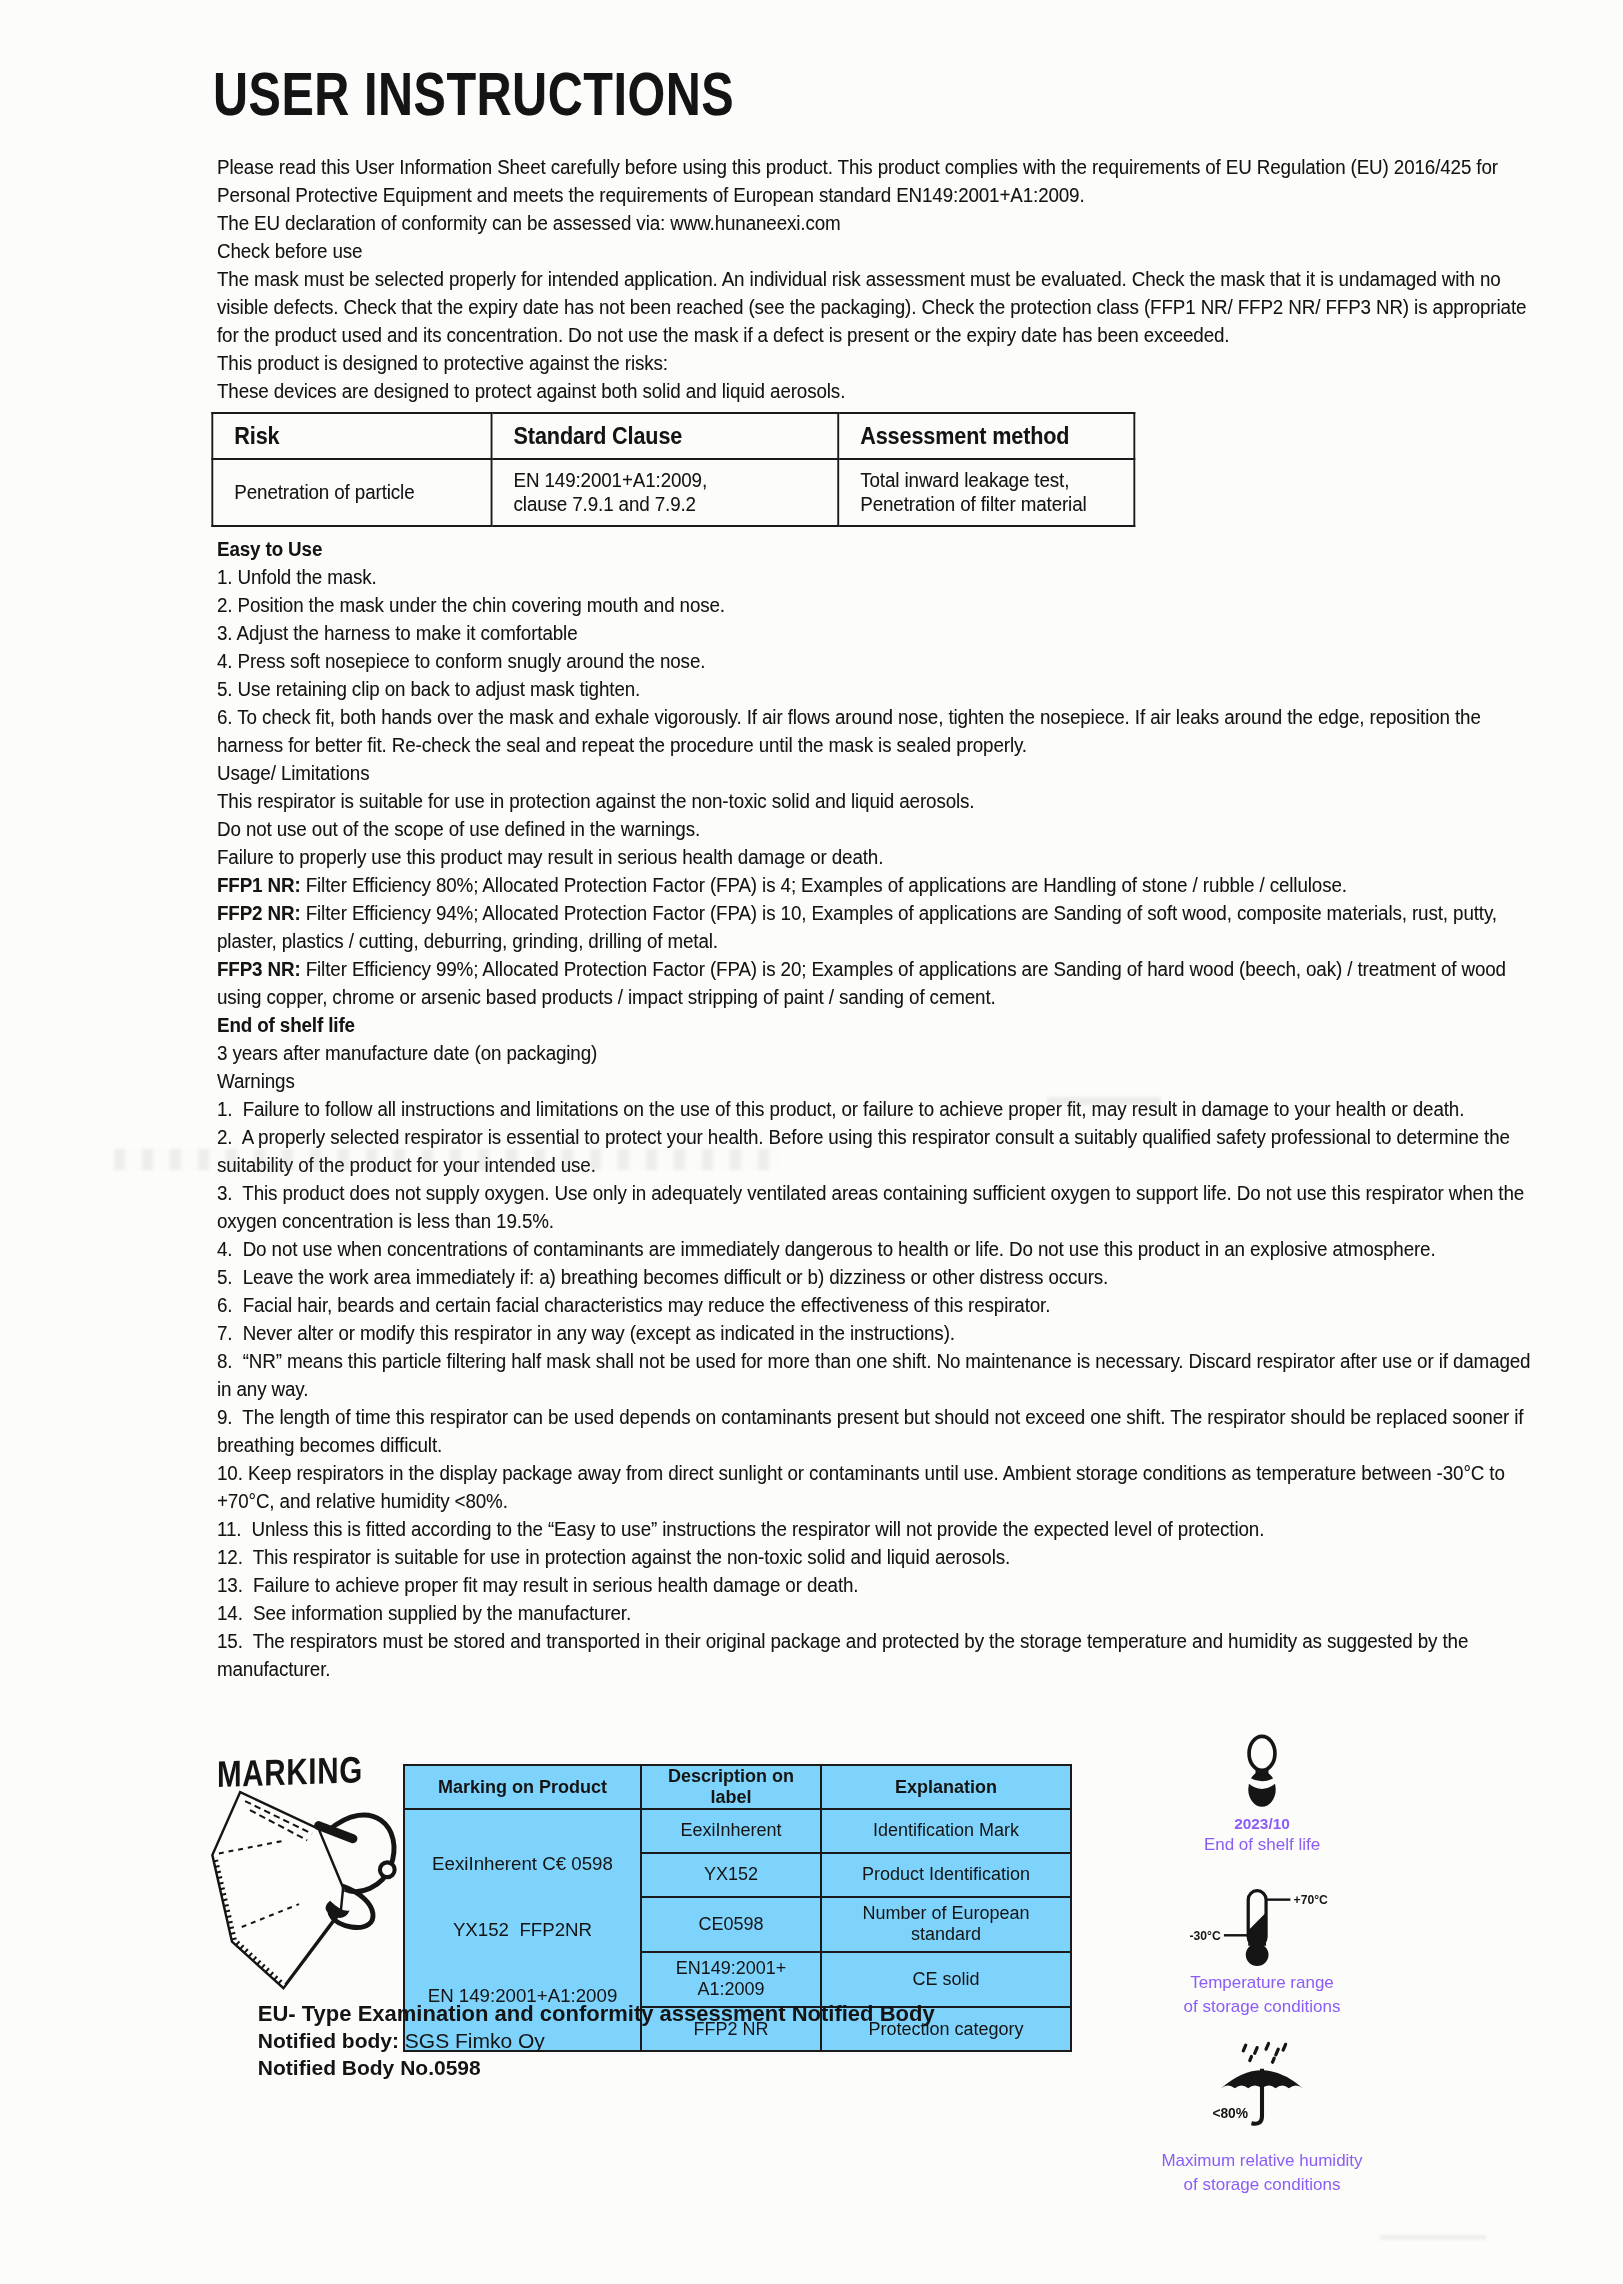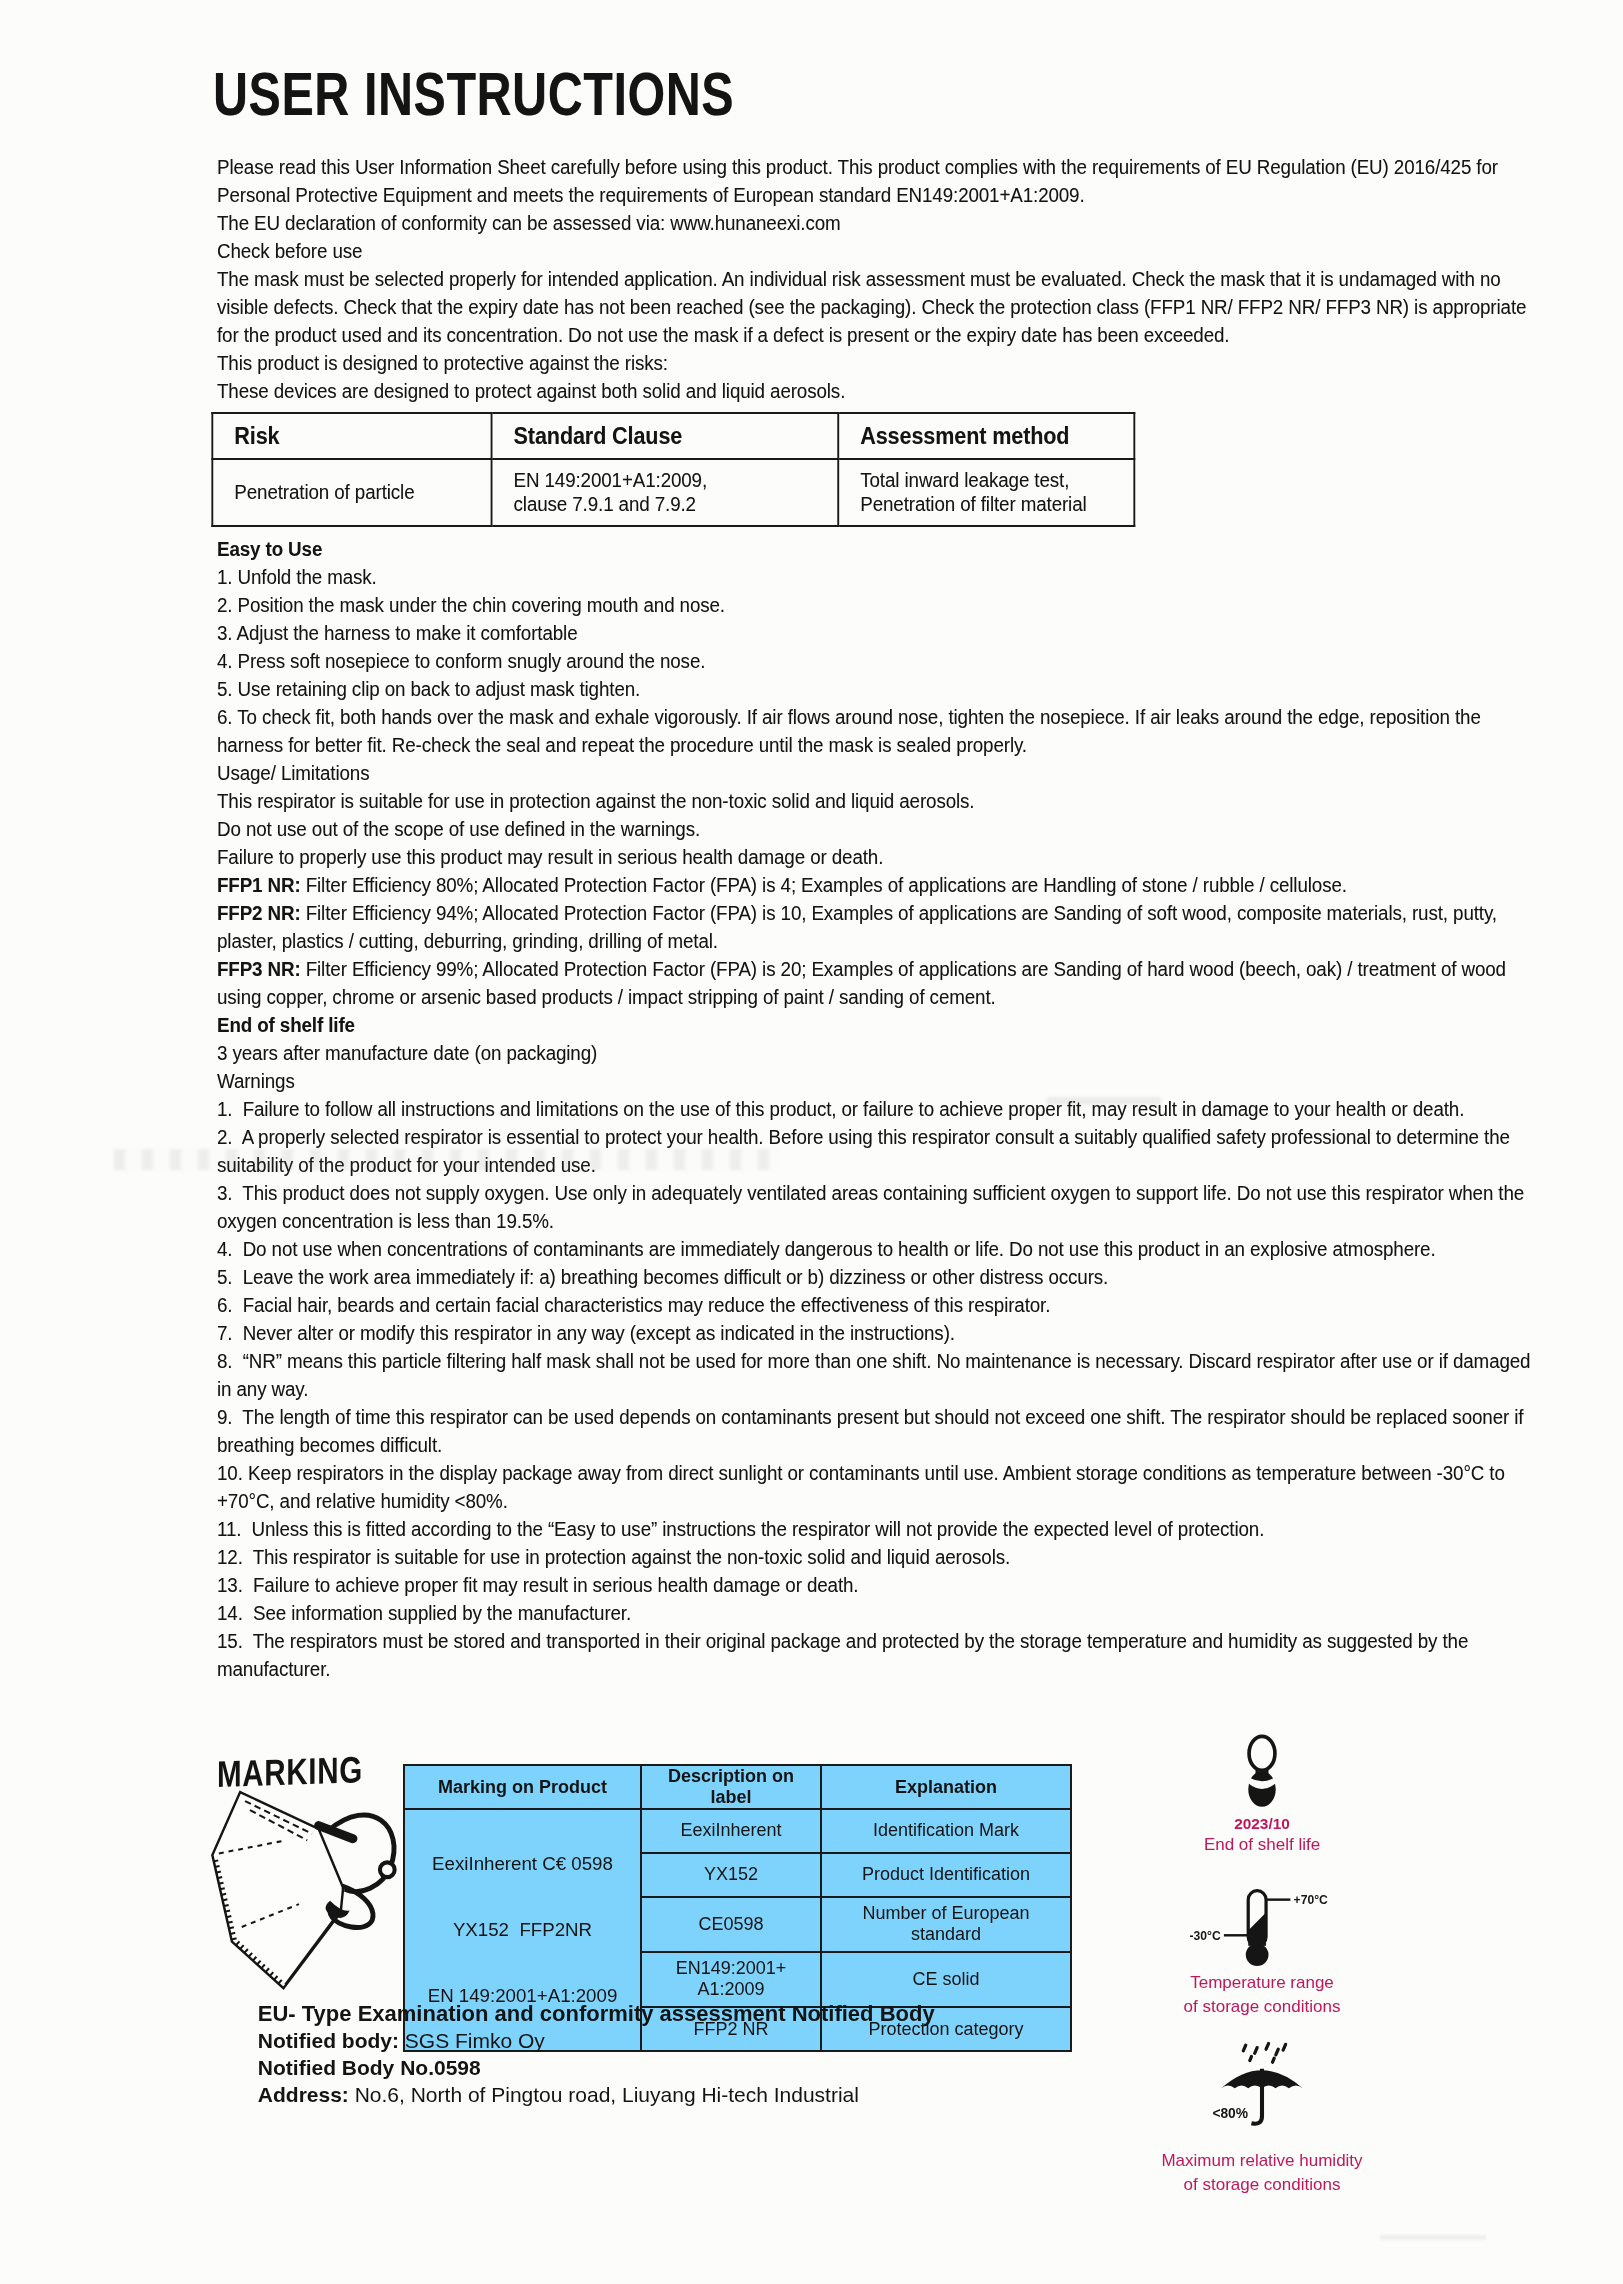--- a/index.html
+++ b/index.html
@@ -46,21 +46,21 @@
   }
   table.marking-table th,table.marking-table td{
     border:2px solid #1a1a1a;text-align:center;vertical-align:middle;padding:0 3.2px;
   }
   table.marking-table th{font-size:18px;height:34px;}
   table.marking-table td{font-size:18px;height:33px;white-space:pre-wrap;margin-left:29px;}
   td.prod div{line-height:24px;font-size:18.7px;}
   .notified{position:absolute;left:-3.2px;top:248px;font-size:21px;line-height:27px;white-space:nowrap;margin-left:44px;}
   .notified .hd{font-size:22px;font-weight:bold;}
   
-  .icons-col{position:absolute;left:1128px;top:1734px;width:268px;text-align:center;color:#be185d;}
+  .icons-col{position:absolute;left:1128px;top:1734px;width:268px;text-align:center;color:#8b5cf6;}
   .icons-col .cap{font-size:17px;line-height:23.5px;}
   .icons-col .date{font-size:15.4px;font-weight:bold;margin-top:1.6px;}
   .smudge{position:absolute;pointer-events:none;}
 </style>
 </head>
 <body>
 
 <div class="page-title">USER INSTRUCTIONS</div>
 
 <div class="flow">
@@ -187,21 +187,20 @@
       <td>FFP2 NR</td>
       <td>Protection category</td>
     </tr>
   </tbody>
     </table>
 
   <div class="notified">
     <div class="hd">EU- Type Examination and conformity assessment Notified Body</div>
     <div><span class="b">Notified  body:</span><span> SGS Fimko Oy</span></div>
     <div><span class="b">Notified Body No.0598</span></div>
-    <div><span class="b">Address:</span><span> No.6, North of Pingtou road, Liuyang Hi-tech Industrial</span></div>
   </div>
 </div>
 
 <div class="icons-col">
   <svg width="52" height="76" viewBox="0 0 64 94">
     <ellipse cx="32" cy="24" rx="16" ry="21" fill="#fcfcfa" stroke="#151515" stroke-width="4.5"></ellipse>
     <ellipse cx="32" cy="68" rx="16" ry="21" fill="#151515" stroke="#151515" stroke-width="2"></ellipse>
     <path d="M15 61 Q32 75 49 61 L49 53 Q32 64 15 53 Z" fill="#fcfcfa"></path>
     <path d="M26 43 L26 50 M38 43 L38 50" stroke="#151515" stroke-width="4"></path>
   </svg>

